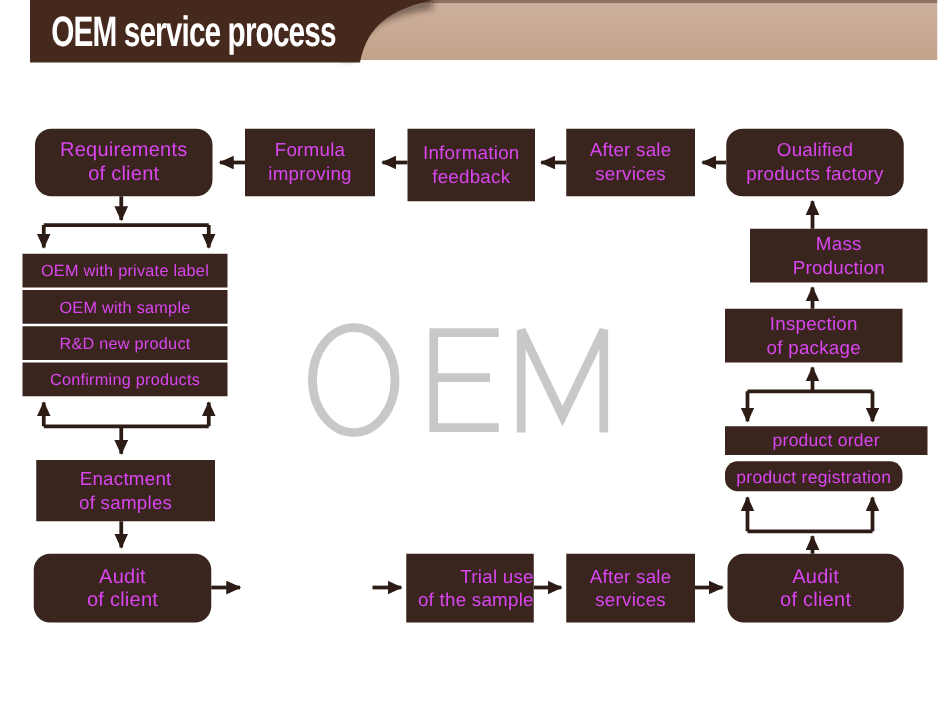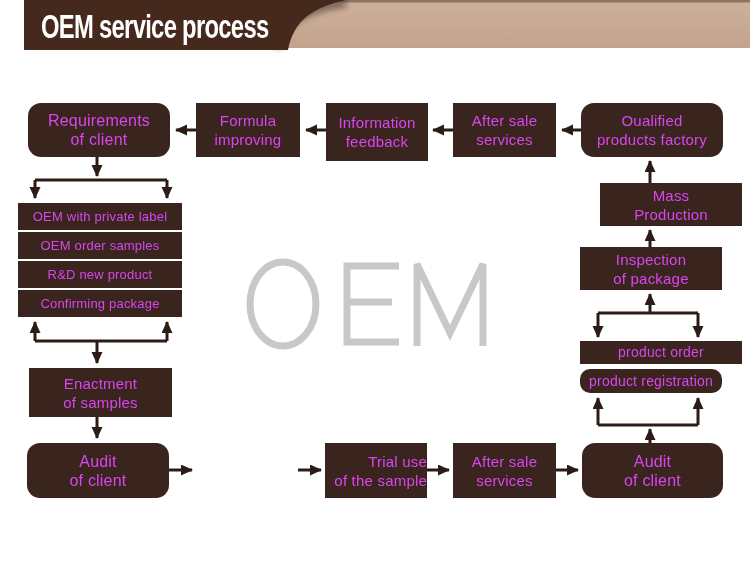--- a/index.html
+++ b/index.html
@@ -147,27 +147,27 @@
   </div>
   <div class="node rounded n-qualified">
     <span>Oualified</span>
     <span>products factory</span>
   </div>
 
   <div class="node bar n-bar1">
     <span>OEM with private label</span>
   </div>
   <div class="node bar n-bar2">
-    <span>OEM order samples</span>
+    <span>OEM with sample</span>
   </div>
   <div class="node bar n-bar3">
     <span>R&amp;D new product</span>
   </div>
   <div class="node bar n-bar4">
-    <span>Confirming package</span>
+    <span>Confirming products</span>
   </div>
 
   <div class="node n-enact">
     <span>Enactment</span>
     <span>of samples</span>
   </div>
   <div class="node rounded n-audit-l">
     <span>Audit</span>
     <span>of client</span>
   </div>

